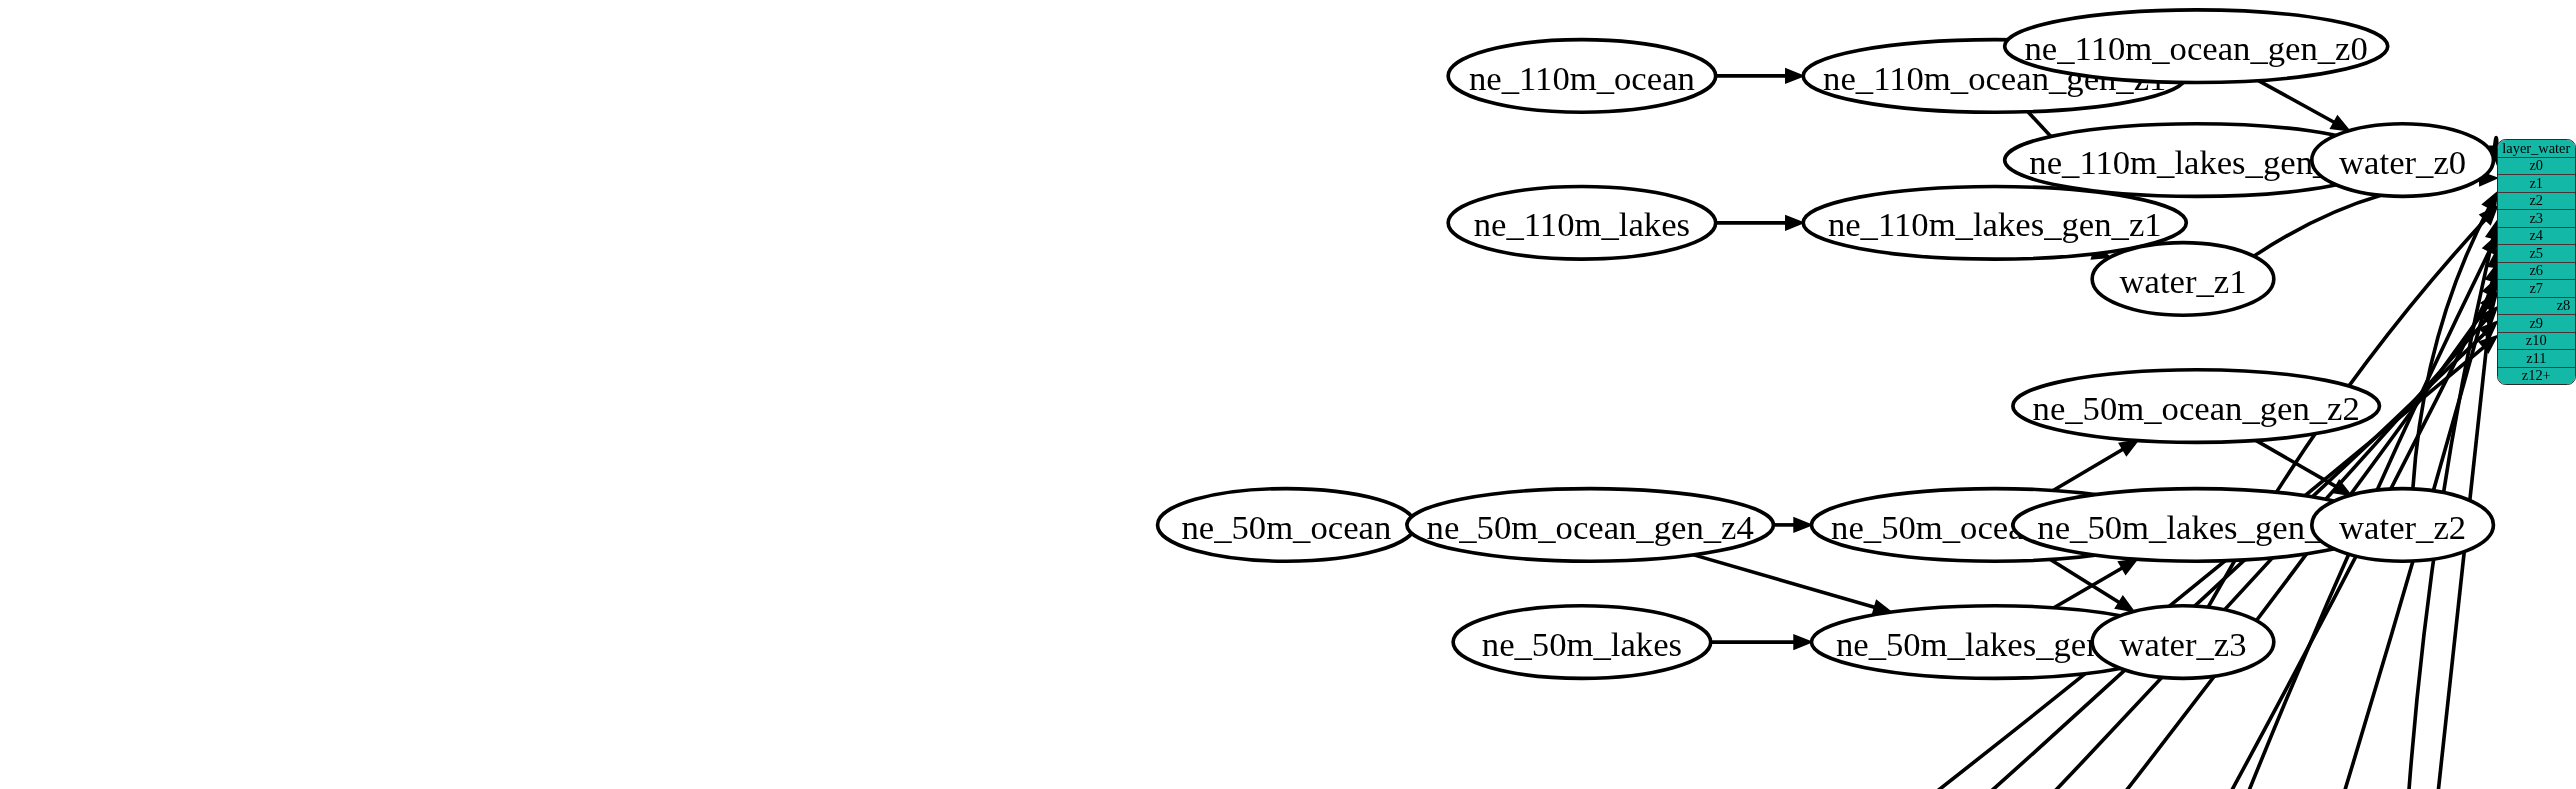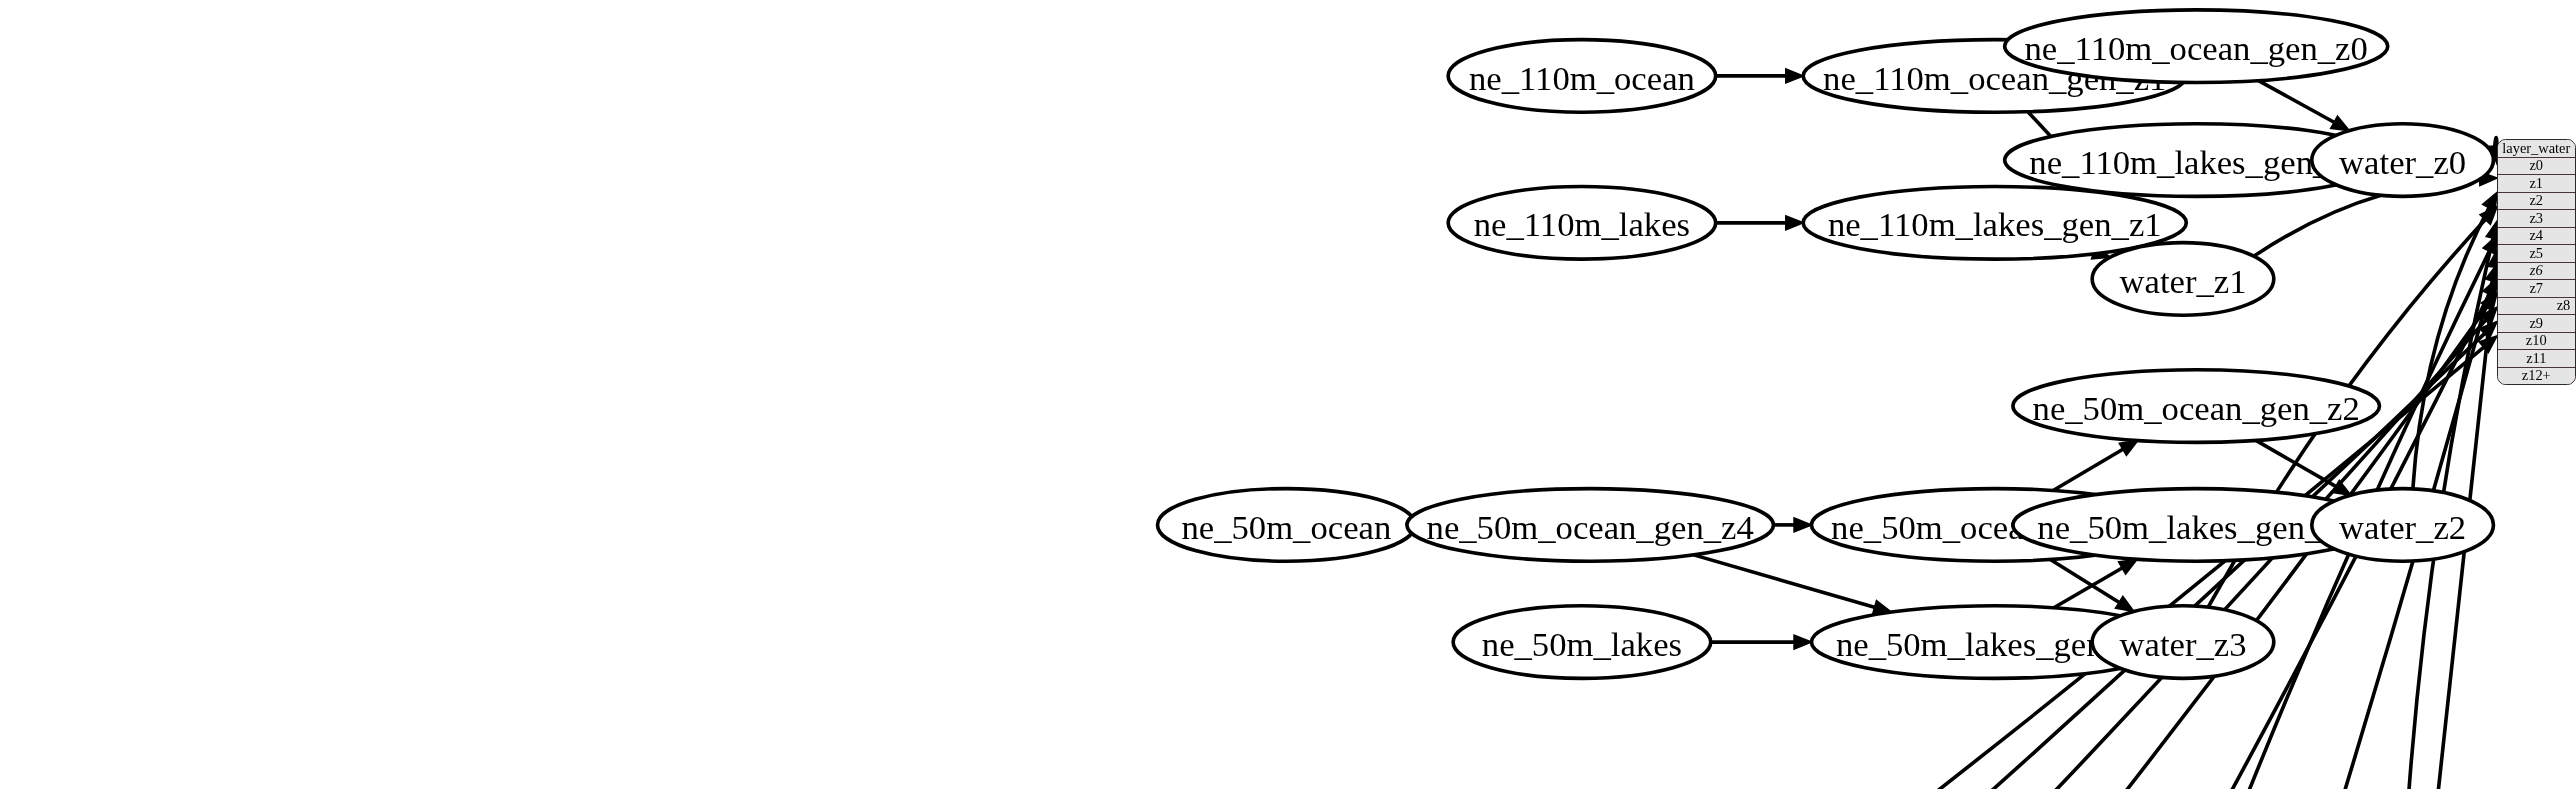--- a/index.html
+++ b/index.html
@@ -7,21 +7,21 @@
   body{font-family:"Liberation Serif", serif;}
   #canvas-wrap{position:relative;width:2576px;height:789px;background:#fff;overflow:hidden;}
   svg#graph{position:absolute;left:0;top:0;width:2576px;height:789px;}
   .edge path{fill:none;stroke:#000000;stroke-width:2.2px;}
   .edge polygon{fill:#000000;stroke:#000000;stroke-width:1px;}
   .node ellipse{fill:#ffffff;stroke:#000000;stroke-width:2.2px;}
   .node text{font-family:"Liberation Serif", serif;font-size:21px;fill:#000000;text-anchor:middle;dominant-baseline:central;}
   .rec-table{position:absolute;border-collapse:separate;border-spacing:0;
     background:#ffc0cb;border:1.4px solid #2b2b2b;border-radius:8.6px;overflow:hidden;}
   .rec-table .cell{font-family:"Liberation Serif", serif;font-size:14.4px;color:#000;
-    text-align:center;background:#e5e5e5;border-bottom:1.4px solid #4a3338;
+    text-align:center;background:#14b8a6;border-bottom:1.4px solid #4a3338;
     padding:0.7px 4.3px;white-space:nowrap;line-height:1.05;}
   .rec-table .cell.head{font-size:14.4px;border-bottom:1.4px solid #4a3338;}
   .rec-table .cell.last{border-bottom:none;}
 </style>
 </head>
 <body>
 
 <div id="canvas-wrap">
 
   <svg id="graph" viewBox="0 0 1560 478" preserveAspectRatio="none">
@@ -496,21 +496,21 @@
         <tr>
           <td class="cell" style="height: 14.4px;">z3</td>
         </tr>
         <tr>
           <td class="cell" style="height: 14.4px; margin-left: 10px;">z4</td>
         </tr>
         <tr>
           <td class="cell" style="height: 14.4px;">z5</td>
         </tr>
         <tr>
-          <td class="cell" style="height: 14.4px; font-style: italic;">z6</td>
+          <td class="cell" style="height: 14.4px;">z6</td>
         </tr>
         <tr>
           <td class="cell" style="height: 14.4px;">z7</td>
         </tr>
         <tr>
           <td class="cell" style="height: 14.4px; text-align: right;">z8</td>
         </tr>
         <tr>
           <td class="cell" style="height: 14.4px;">z9</td>
         </tr>

